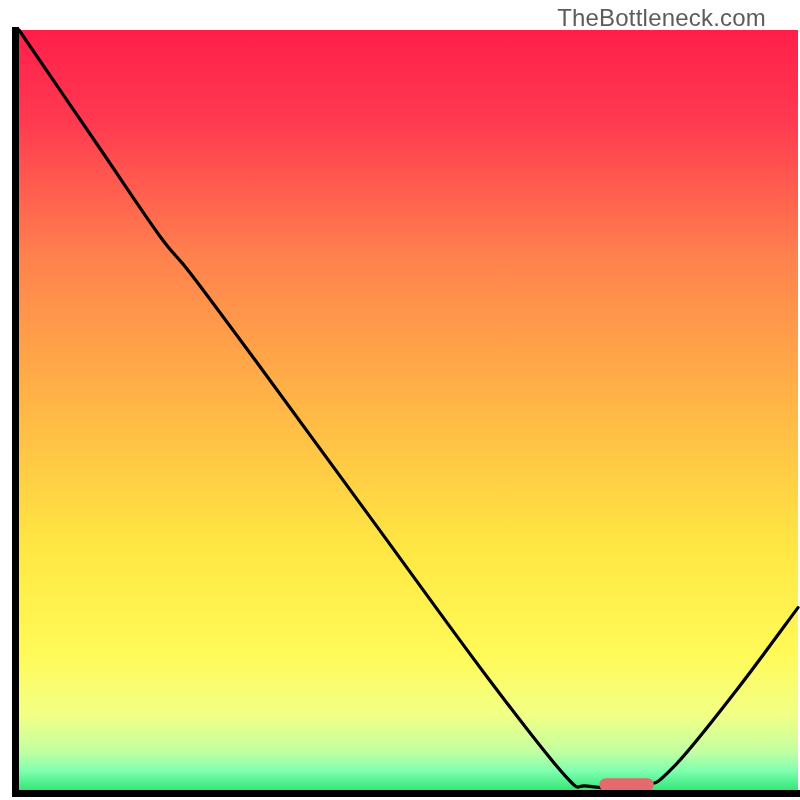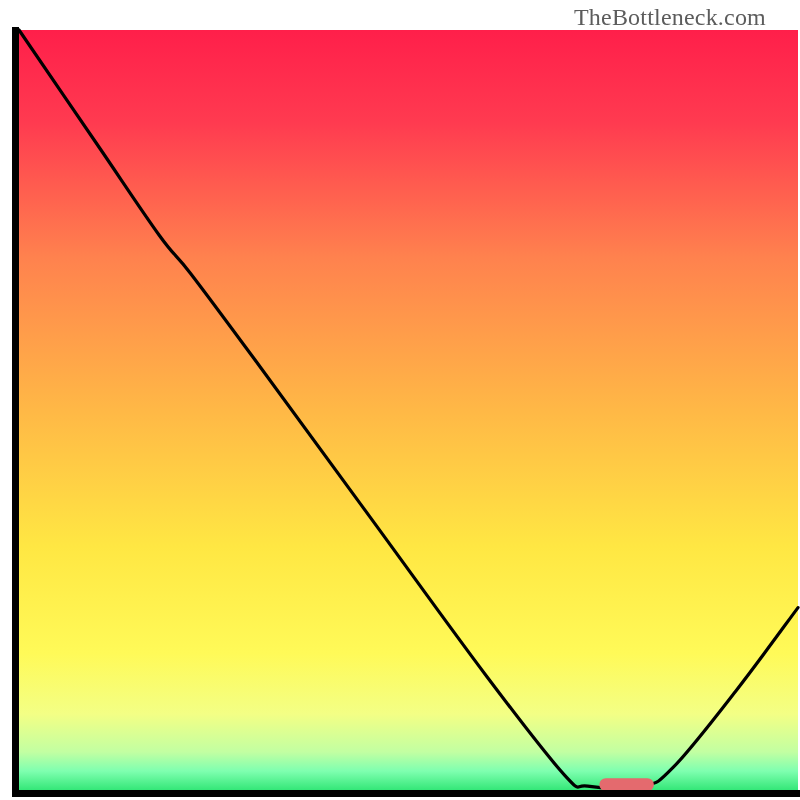--- a/index.html
+++ b/index.html
@@ -7,21 +7,20 @@
     padding: 0;
     width: 800px;
     height: 800px;
     background: #ffffff;
     font-family: Arial, Helvetica, sans-serif;
   }
   .container {
     position: relative;
     width: 776px;
     height: 800px;
-    font-family: Liberation Serif, serif;
   }
   .watermark {
     position: absolute;
     top: 4px;
     right: 10px;
     color: #5c5c5c;
     font-size: 24px;
     font-weight: 500;
     letter-spacing: 0.2px;
   }

